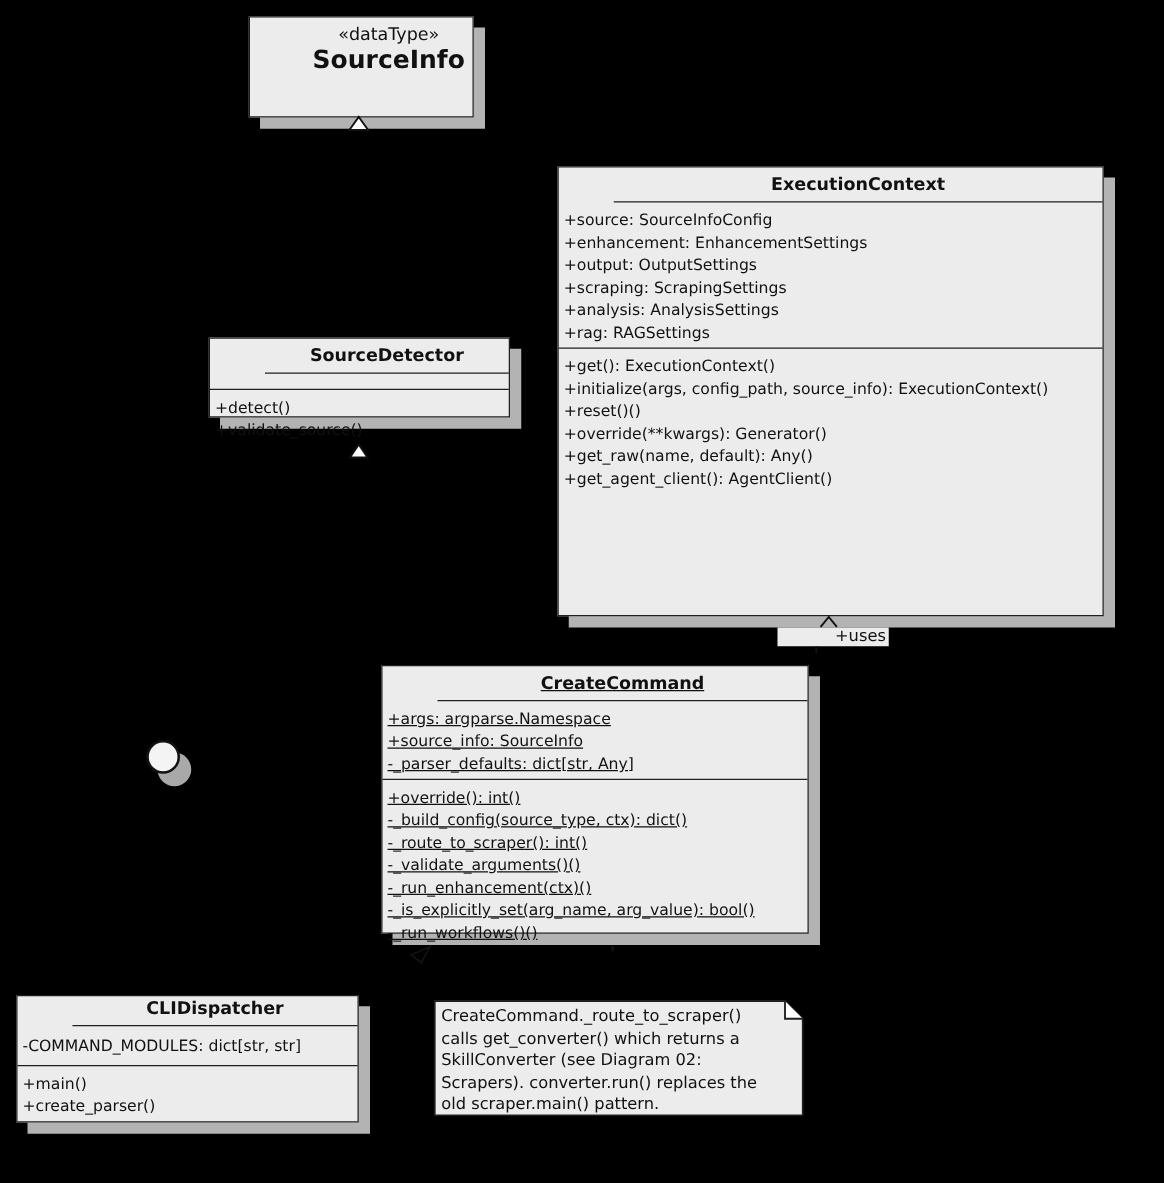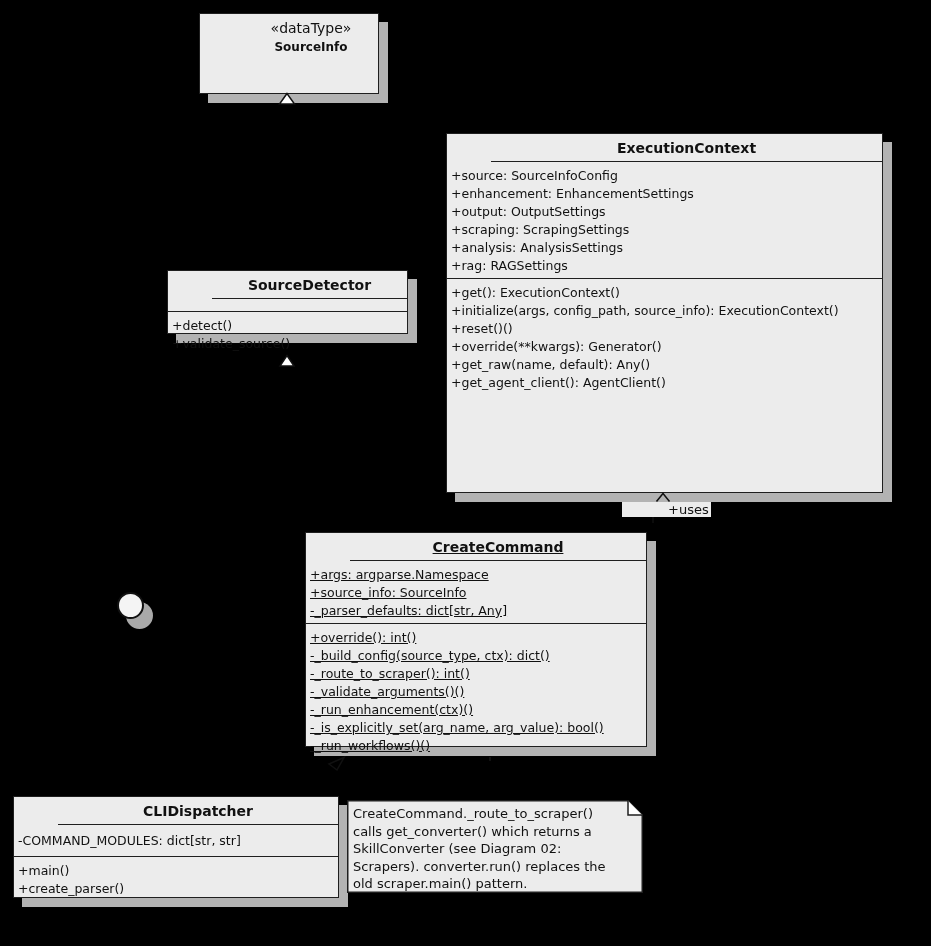--- a/index.html
+++ b/index.html
@@ -31,21 +31,21 @@
     flex:0 0 auto;
     white-space:nowrap;
     margin-left:44px;
   }
   .uml-title.no-sep{border-bottom:none;}
   .uml-stereotype{
     font-weight:normal;
     font-size:14px;
     line-height:19px;
   }
-  .uml-name{font-size:12px;line-height:19px;}
+  .uml-name{font-size:20px;line-height:19px;}
   .uml-attrs,.uml-methods{
     padding:5px 3px 3px 4px;
     line-height:18px;
     flex:0 0 auto;
   }
   .uml-attrs{border-bottom:1px solid #1f1f1f;}
   .uml-attrs.empty{height:12px;padding:0;}
   .uml-methods{flex:1 1 auto;}
   .member{white-space:nowrap;}
   .edge-label{
@@ -134,21 +134,21 @@
       <div class="member">+override(): int()</div>
       <div class="member">-_build_config(source_type, ctx): dict()</div>
       <div class="member">-_route_to_scraper(): int()</div>
       <div class="member">-_validate_arguments()()</div>
       <div class="member">-_run_enhancement(ctx)()</div>
       <div class="member">-_is_explicitly_set(arg_name, arg_value): bool()</div>
       <div class="member">-_run_workflows()()</div>
     </div>
   </div>
 
-  <div class="uml-class" style="left:13px;top:796px;width:326px;height:102px;">
+  <div class="uml-class" style="left:13px;top:796px;width:274px;height:102px;justify-content:flex-end;">
     <div class="uml-title">CLIDispatcher</div>
     <div class="uml-attrs" style="padding-top:7px;padding-bottom:6px;">
       <div class="member">-COMMAND_MODULES: dict[str, str]</div>
     </div>
     <div class="uml-methods">
       <div class="member">+main()</div>
       <div class="member">+create_parser()</div>
     </div>
   </div>
 

